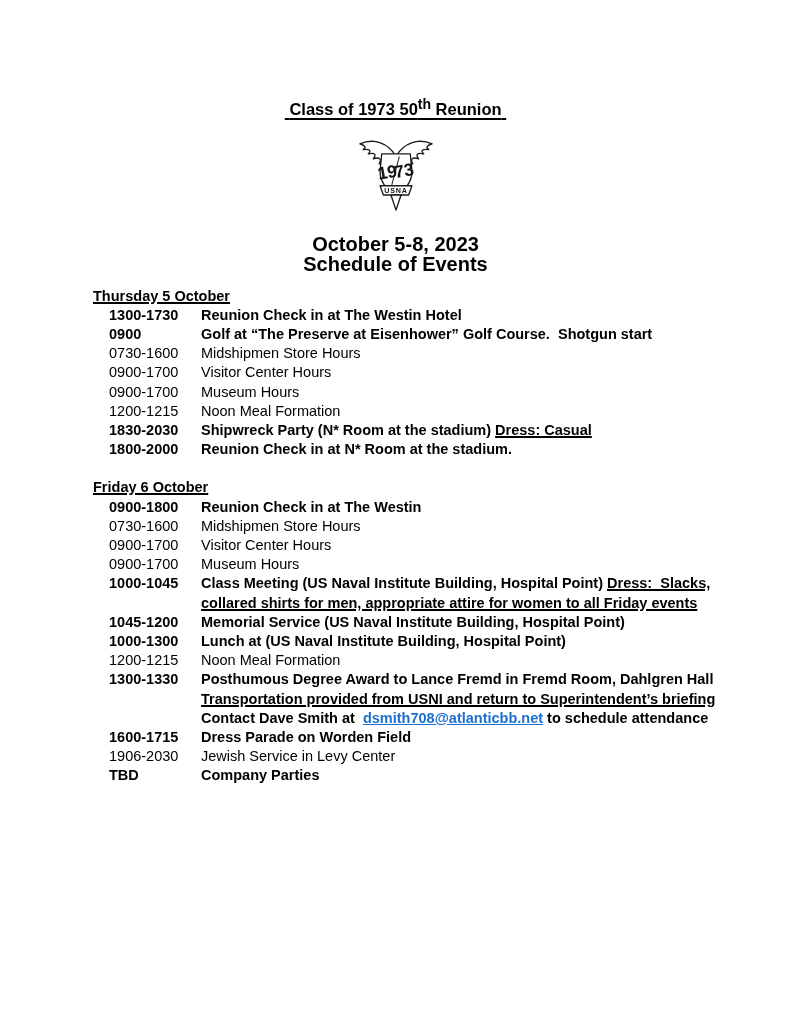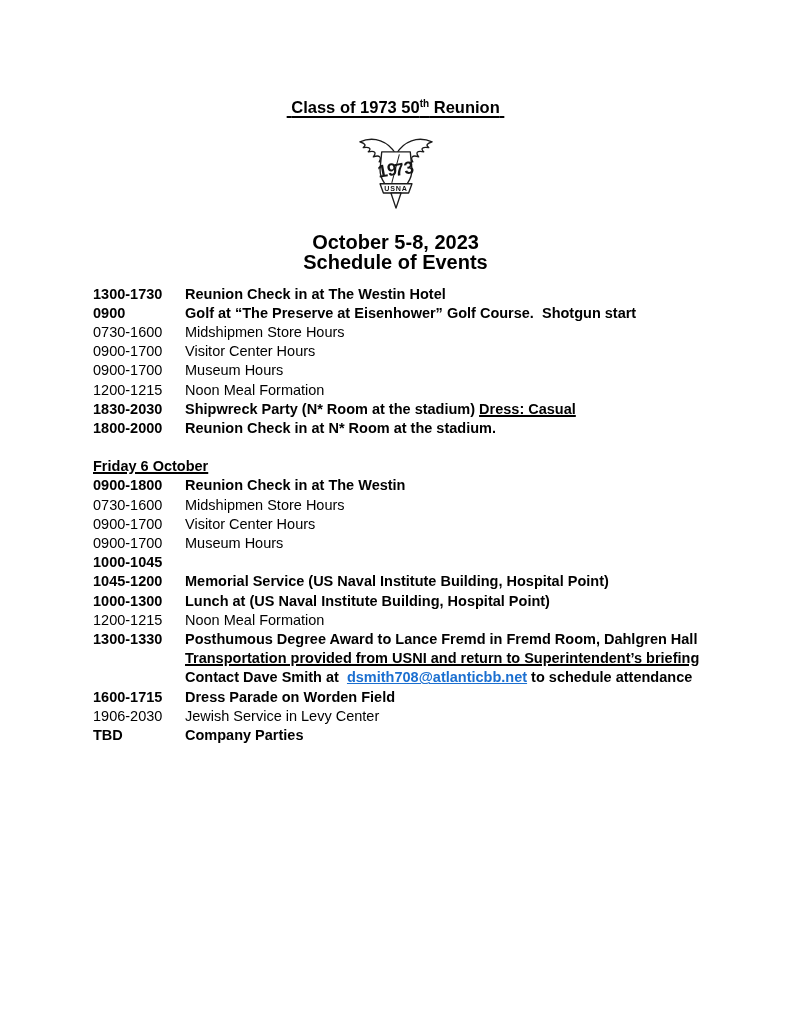--- a/index.html
+++ b/index.html
@@ -16,21 +16,21 @@
     text-align: center;
     font-size: 16.5px;
     font-weight: bold;
     line-height: 20px;
   }
   .doc-title .underlined {
     text-decoration: underline;
     text-decoration-thickness: 2px;
     text-underline-offset: 3px;
   }
-  .doc-title sup { font-size: 10px; }
+  .doc-title sup { font-size: 14px; }
 
   .crest-wrap { text-align: center; margin-top: 17px; height: 76px; }
 
   .center-line {
     text-align: center;
     font-weight: bold;
     font-size: 20px;
     line-height: 20px;
   }
   .date-line { margin-top: 22px; }
@@ -38,21 +38,21 @@
 
   .schedule { margin-top: 13px; font-size: 14.5px; line-height: 19.2px; }
   .section { margin-top: 0; }
   .section + .section { margin-top: 19px; }
   .heading {
     font-weight: bold;
     text-decoration: underline;
     text-decoration-thickness: 2px;
     white-space: pre;
   }
-  .row { display: flex; }
+  .row { display: flex; margin-left: 16px; }
   .row.bold { font-weight: bold; }
   .time { width: 92px; flex-shrink: 0; white-space: pre; }
   .content { flex: 1 1 auto; }
   .line { white-space: pre; }
   .u {
     text-decoration: underline;
     text-decoration-thickness: 1.5px;
   }
   .link {
     color: var(--link-color, #1B6FD0);
@@ -84,20 +84,21 @@
       <text x="50" y="68" font-family="Liberation Sans, sans-serif" font-size="8.5" font-weight="bold" letter-spacing="1" fill="#141414" text-anchor="middle">USNA</text>
     </svg>
   </div>
 
   <div class="center-line date-line">October 5-8, 2023</div>
 
   <div class="center-line subtitle-line">Schedule of Events</div>
 
   <div class="schedule">
       <div class="section">
+        <div class="heading">Thursday 5 October</div>
         <div class="row bold">
           <div class="time">1300-1730</div>
           <div class="content">
             <div class="line"><span>Reunion Check in at The Westin Hotel</span></div>
           </div>
         </div>
         <div class="row bold">
           <div class="time">0900</div>
           <div class="content">
             <div class="line"><span>Golf at “The Preserve at Eisenhower” Golf Course.  Shotgun start</span></div>
@@ -161,20 +162,24 @@
           </div>
         </div>
         <div class="row">
           <div class="time">0900-1700</div>
           <div class="content">
             <div class="line"><span>Museum Hours</span></div>
           </div>
         </div>
         <div class="row bold">
           <div class="time">1000-1045</div>
+          <div class="content">
+            <div class="line"><span>Class Meeting (US Naval Institute Building, Hospital Point) </span><span class="u">Dress:  Slacks,</span></div>
+            <div class="line"><span class="u">collared shirts for men, appropriate attire for women to all Friday events</span></div>
+          </div>
         </div>
         <div class="row bold">
           <div class="time">1045-1200</div>
           <div class="content">
             <div class="line"><span>Memorial Service (US Naval Institute Building, Hospital Point)</span></div>
           </div>
         </div>
         <div class="row bold">
           <div class="time">1000-1300</div>
           <div class="content">

